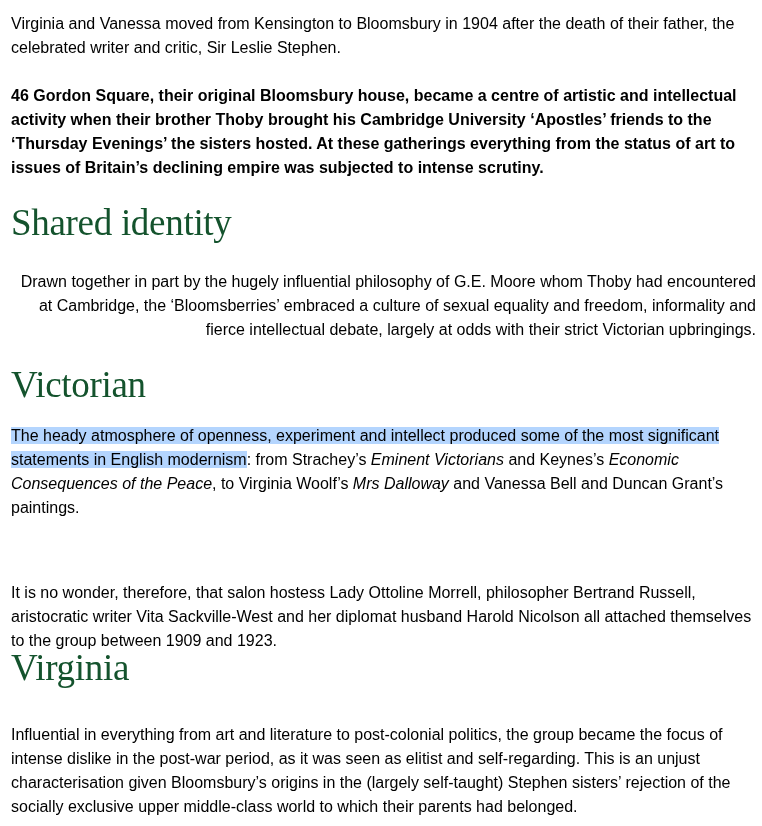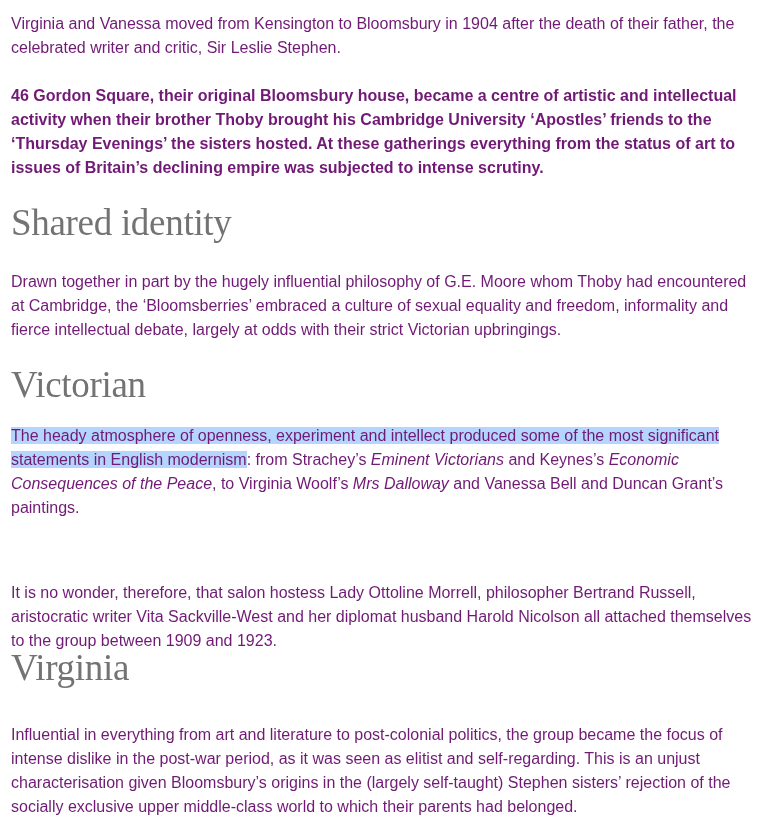--- a/index.html
+++ b/index.html
@@ -2,38 +2,38 @@
 <html><head>
   <meta charset="utf-8">
   <style>
     html, body { margin: 0; padding: 0; background: #ffffff; }
     body { width: 762px; height: 826px; overflow: hidden; }
     .article { padding: 0 0 0 11px; width: 745px; }
     p {
       font-family: "Liberation Sans", sans-serif;
       font-size: 16px;
       line-height: 24px;
-      color: #701a75;
+      color: #000000;
       margin: 0;
     }
     h2 {
       font-family: "Liberation Serif", serif;
       font-weight: normal;
       font-size: 37px;
       line-height: 44px;
-      color: #737373;
+      color: #14532d;
       margin: 0;
       letter-spacing: -0.3px;
     }
     .sel { background: #b4d5fe; }
     em { font-style: italic; }
     #p1 { position: absolute; top: 12px; left: 11px; width: 745px; }
     #p2 { position: absolute; top: 84px; left: 11px; width: 745px; font-weight: bold; }
     #h1 { position: absolute; top: 201px; left: 11px; }
-    #p3 { position: absolute; top: 270px; left: 11px; width: 745px; }
+    #p3 { position: absolute; top: 270px; left: 11px; width: 745px; text-align: right; }
     #h2 { position: absolute; top: 363px; left: 11px; }
     #p4 { position: absolute; top: 424px; left: 11px; width: 720px; }
     #p5 { position: absolute; top: 553px; left: 11px; width: 748px; margin-top: 28px; }
     #h3 { position: absolute; top: 646px; left: 11px; }
     #p6 { position: absolute; top: 723px; left: 11px; width: 730px; }
   </style>
 </head>
 <body>
 
 <div class="article">

